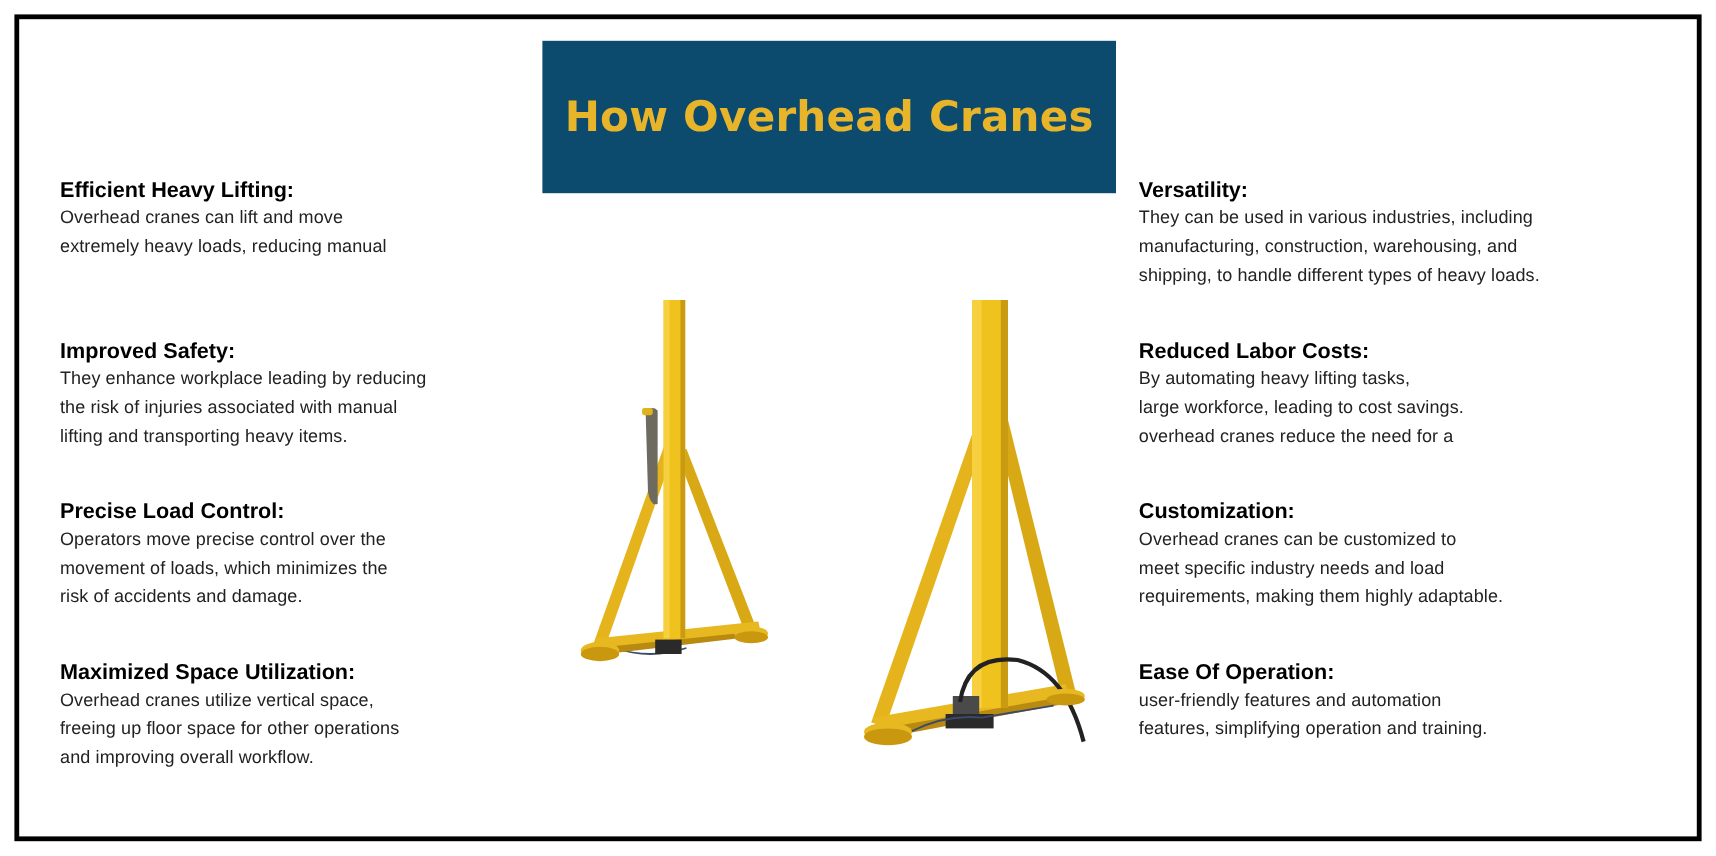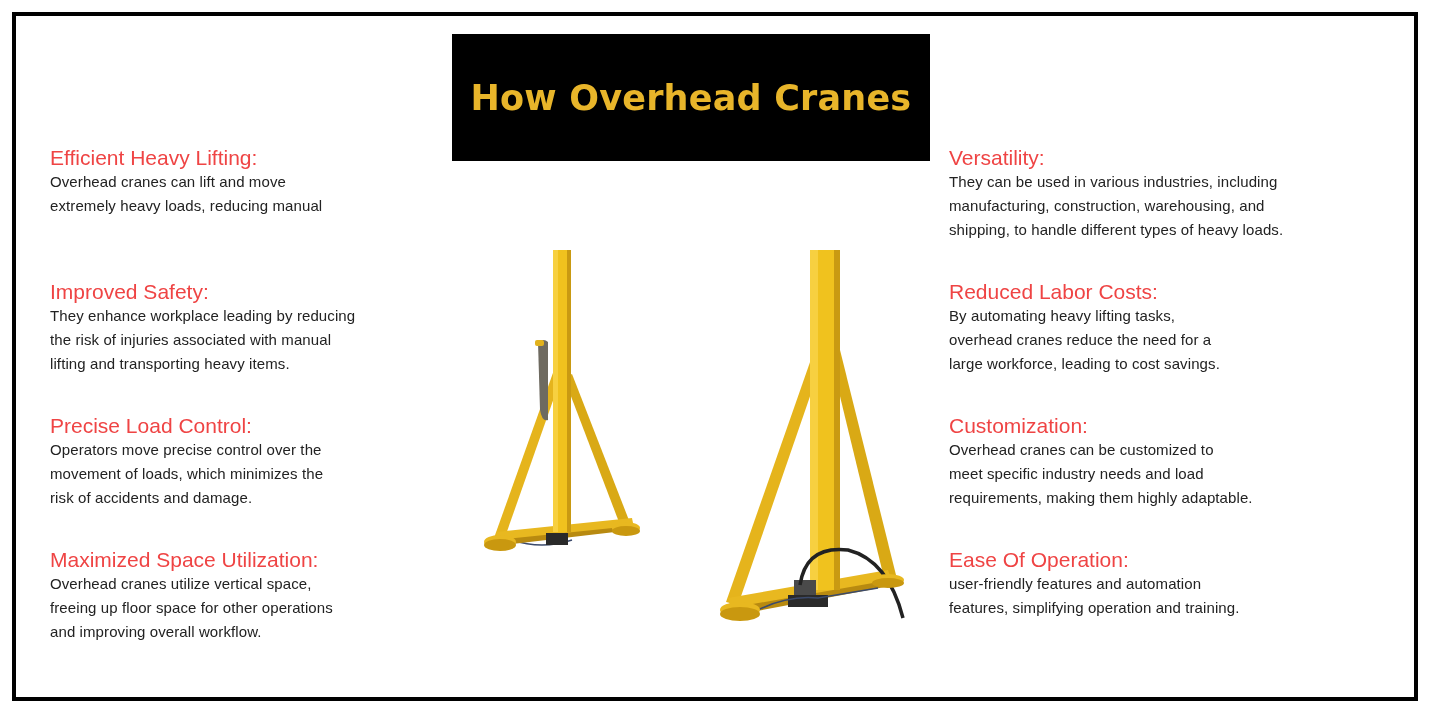--- a/index.html
+++ b/index.html
@@ -6,36 +6,36 @@
     html, body { width: 1430px; height: 713px; background: #ffffff; overflow: hidden; }
     body { position: relative; font-family: "Liberation Sans", "DejaVu Sans", sans-serif; color: #1a1a1a; }
 
     .frame {
       position: absolute; left: 12px; top: 12px; width: 1406px; height: 689px;
       border: 4px solid #000000; background: #ffffff;
     }
 
     .title-box {
       position: absolute; left: 452px; top: 34px; width: 478px; height: 127px;
-      background: #000000; display: flex; flex-direction: column;
+      background: #0c4a6e; display: flex; flex-direction: column;
       align-items: center; justify-content: center;
     }
     .title-line {
       color: #e8b52a; font-family: "DejaVu Sans", "Liberation Sans", sans-serif;
       font-weight: bold; font-size: 35px; line-height: 46px; letter-spacing: 0.2px;
       white-space: nowrap;
     }
 
     .col { position: absolute; top: 146px; }
     .col.left { left: 50px; width: 400px; }
     .col.right { left: 949px; width: 440px; }
 
     .item { height: 134px; }
     .item-heading {
-      font-weight: normal; font-size: 21px; line-height: 24px; color: #ef4444;
+      font-weight: bold; font-size: 18px; line-height: 24px; color: #000000;
       white-space: nowrap;
     }
     .item-line {
       font-size: 15px; line-height: 24px; color: #222222; white-space: nowrap;
       letter-spacing: 0.1px;
     }
 
     .crane-img { position: absolute; }
     .crane-img.left { left: 482px; top: 250px; width: 160px; height: 305px; }
     .crane-img.right { left: 718px; top: 250px; width: 195px; height: 375px; }
@@ -78,22 +78,22 @@
 <div class="col right">
   <div class="item">
     <div class="item-heading">Versatility:</div>
     <div class="item-line">They can be used in various industries, including</div>
     <div class="item-line">manufacturing, construction, warehousing, and</div>
     <div class="item-line">shipping, to handle different types of heavy loads.</div>
   </div>
   <div class="item">
     <div class="item-heading">Reduced Labor Costs:</div>
     <div class="item-line">By automating heavy lifting tasks,</div>
+    <div class="item-line">large workforce, leading to cost savings.</div>
     <div class="item-line">overhead cranes reduce the need for a</div>
-    <div class="item-line">large workforce, leading to cost savings.</div>
   </div>
   <div class="item">
     <div class="item-heading">Customization:</div>
     <div class="item-line">Overhead cranes can be customized to</div>
     <div class="item-line">meet specific industry needs and load</div>
     <div class="item-line">requirements, making them highly adaptable.</div>
   </div>
   <div class="item">
     <div class="item-heading">Ease Of Operation:</div>
     <div class="item-line">user-friendly features and automation</div>

